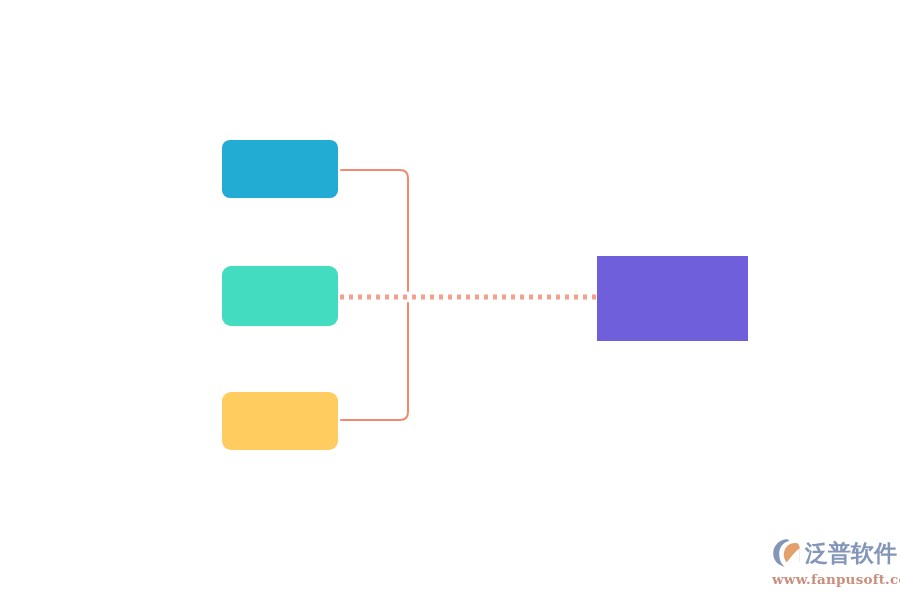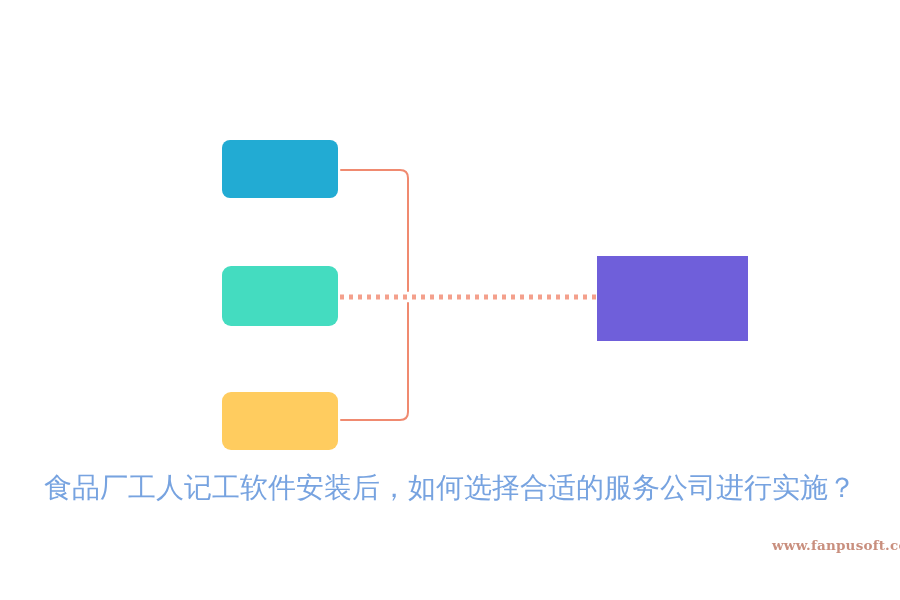--- a/index.html
+++ b/index.html
@@ -132,19 +132,26 @@
     <path d="M 408 303 L 408 412 Q 408 420 400 420 L 341 420" fill="none" stroke="#F08A70" stroke-width="2" stroke-linecap="round"></path>
 
     <path d="M 340 297 L 596 297" fill="none" stroke="#F4A08C" stroke-width="5" stroke-linecap="butt" stroke-dasharray="4 5"></path>
   </svg>
 
   <div class="node node-blue"></div>
   <div class="node node-green"></div>
   <div class="node node-yellow"></div>
   <div class="node node-purple"></div>
 
-  <div class="caption">食品厂工人记工软件安装后，如何选择合适的服务公司进行实施？</div>
 
   <div class="logo">
+    <div class="logo-row">
+      <svg class="logo-mark" viewBox="0 0 100 100" xmlns="http://www.w3.org/2000/svg">
+        <path d="M50 4 C24 4 4 26 4 52 C4 74 20 92 42 96 C30 86 24 70 24 54 C24 30 38 14 58 10 C55 6 53 4 50 4 Z" fill="#8496B8"></path>
+        <path d="M86 18 C64 12 44 26 40 48 C38 60 41 72 48 80 L92 80 L92 30 C91 25 89 21 86 18 Z" fill="#E3A06B"></path>
+        <path d="M92 34 L92 80 L50 80 C62 64 76 46 92 34 Z" fill="#ffffff"></path>
+      </svg>
+      <div class="logo-word">泛普软件</div>
+    </div>
     <div class="logo-url">www.fanpusoft.com</div>
   </div>
 
 </div>
 
 </body></html>

